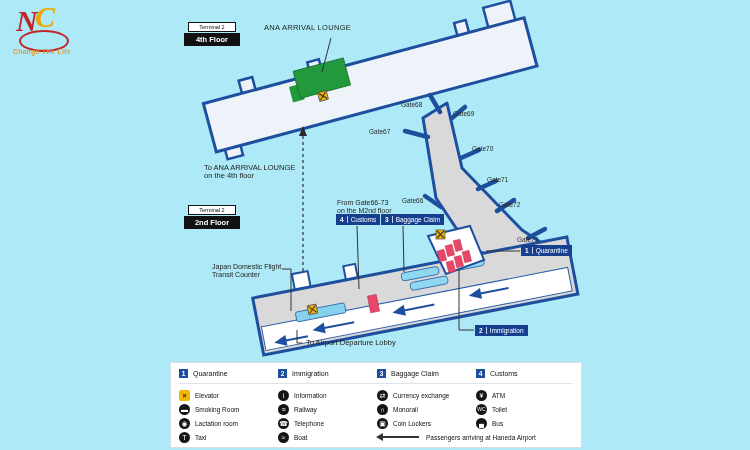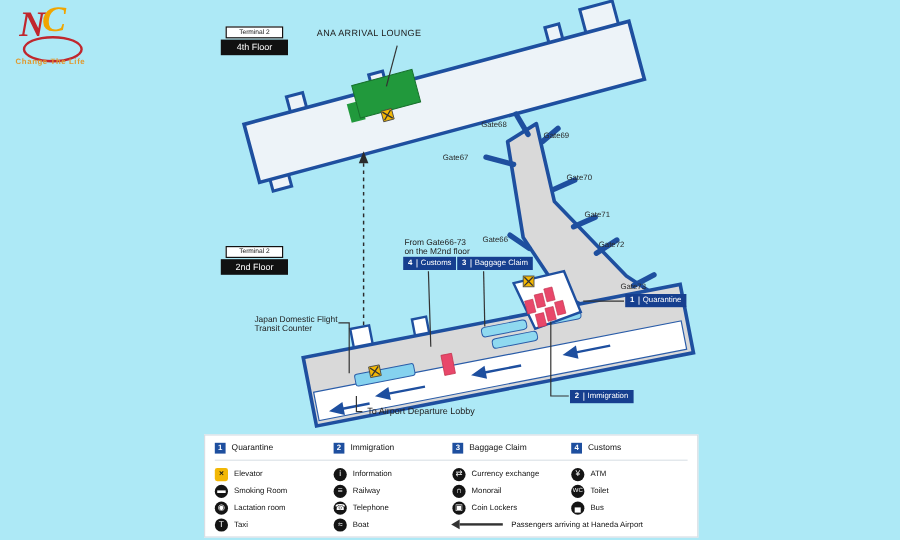--- a/index.html
+++ b/index.html
@@ -13,21 +13,21 @@
   .logo .n{position:absolute;left:10px;top:2px;font:italic bold 30px "Liberation Serif","DejaVu Serif",serif;color:#c0272d;}
   .logo .c{position:absolute;left:29px;top:-2px;font:italic bold 30px "Liberation Serif","DejaVu Serif",serif;color:#f0a500;}
   .logo .tag{position:absolute;left:7px;top:46px;font-size:6.5px;font-weight:bold;color:#e09a30;letter-spacing:.5px;}
   
   .lbl{position:absolute;font-size:7px;color:#222;white-space:nowrap;line-height:8px;}
   .b{font-weight:normal;}
   .gate{position:absolute;font-size:6.5px;color:#2a2a2a;white-space:nowrap;}
   .chip{position:absolute;width:56px;text-align:center;}
   .chip .t{display:block;background:#fff;border:1px solid #111;color:#111;font-size:5.5px;
            padding:1px 0;margin:0 4px;}
-  .chip .f{display:block;background:#111;color:#fff;font-weight:normal;font-size:7.5px;padding:2px 0;margin-top:1px;}
+  .chip .f{display:block;background:#111;color:#fff;font-weight:bold;font-size:7.5px;padding:2px 0;margin-top:1px;}
   .badge{position:absolute;display:inline-flex;align-items:center;background:#163f8f;color:#fff;
          font-size:6.5px;padding:2px 4px;white-space:nowrap;}
   .badge .num{border-right:1px solid rgba(255,255,255,.75);padding-right:3px;margin-right:3px;font-weight:bold;}
   
   .legend{position:absolute;left:170px;top:362px;width:412px;height:86px;background:#fff;
           border:1px solid #d8dee4;box-sizing:border-box;padding:6px 8px 4px 8px;}
   .legend .hdr{display:grid;grid-template-columns:repeat(4,99px);}
   .hcell{display:flex;align-items:center;gap:5px;}
   .hnum{width:9px;height:9px;background:#1e4f9f;color:#fff;font-size:6.5px;font-weight:bold;
         text-align:center;line-height:9px;flex:0 0 auto;}
@@ -155,20 +155,24 @@
   <div class="chip" style="left:184px;top:22px;">
     <span class="t">Terminal 2</span>
     <span class="f">4th Floor</span>
   </div>
 
   <div class="chip" style="left:184px;top:205px;">
     <span class="t">Terminal 2</span>
     <span class="f">2nd Floor</span>
   </div>
 
+  <div class="lbl b" style="left:204px;top:164px;font-size:7.5px;">
+    <span>To ANA ARRIVAL LOUNGE</span><br>
+    <span>on the 4th floor</span>
+  </div>
 
   <div class="lbl b" style="left:337px;top:199px;">
     <span>From Gate66-73</span><br>
     <span>on the M2nd floor</span>
   </div>
 
   <div class="lbl b" style="left:212px;top:263px;">
     <span>Japan Domestic Flight</span><br>
     <span>Transit Counter</span>
   </div>

